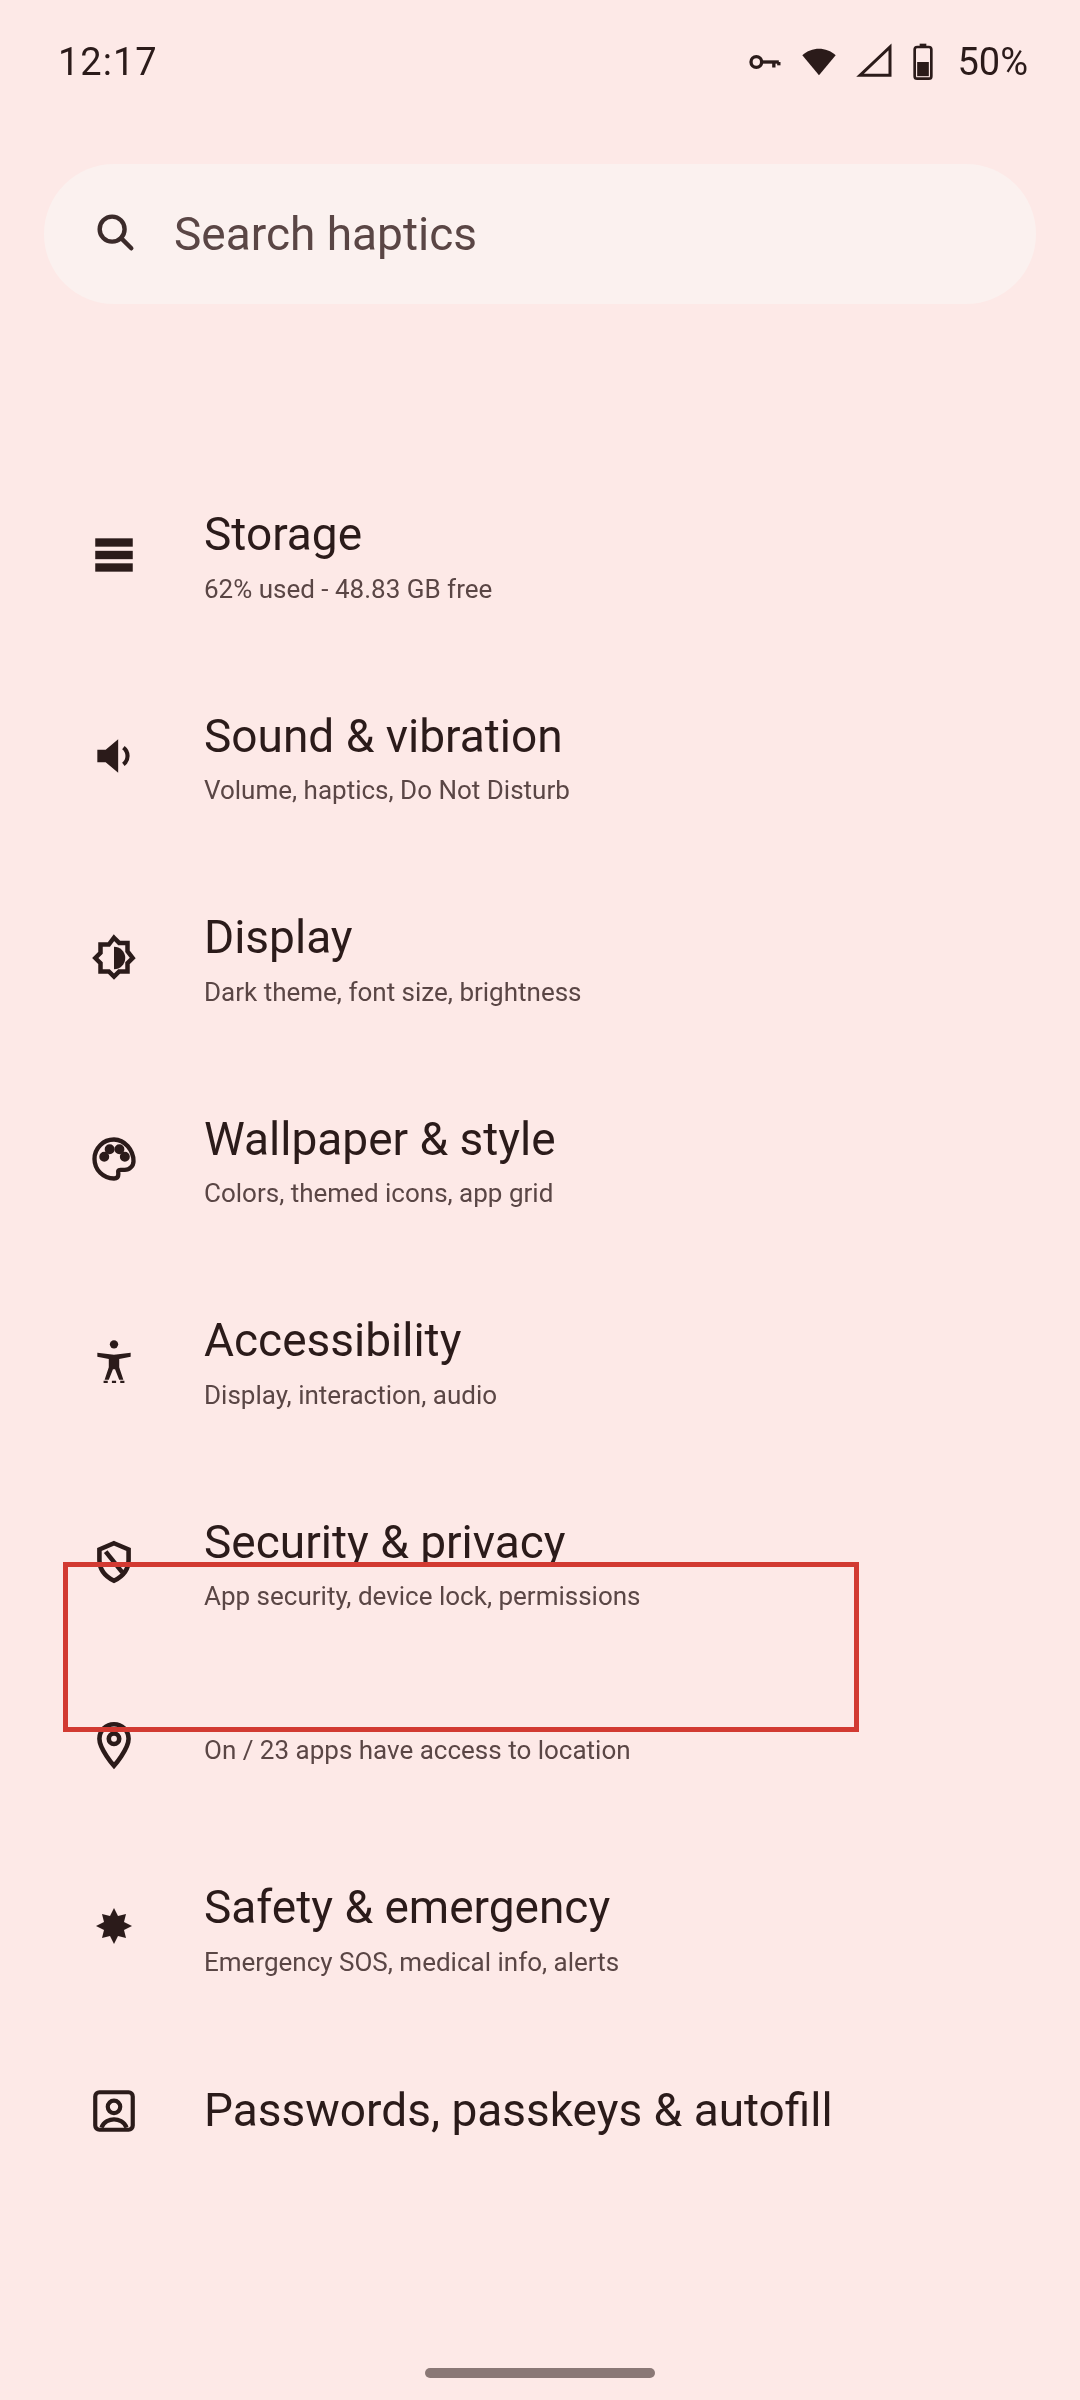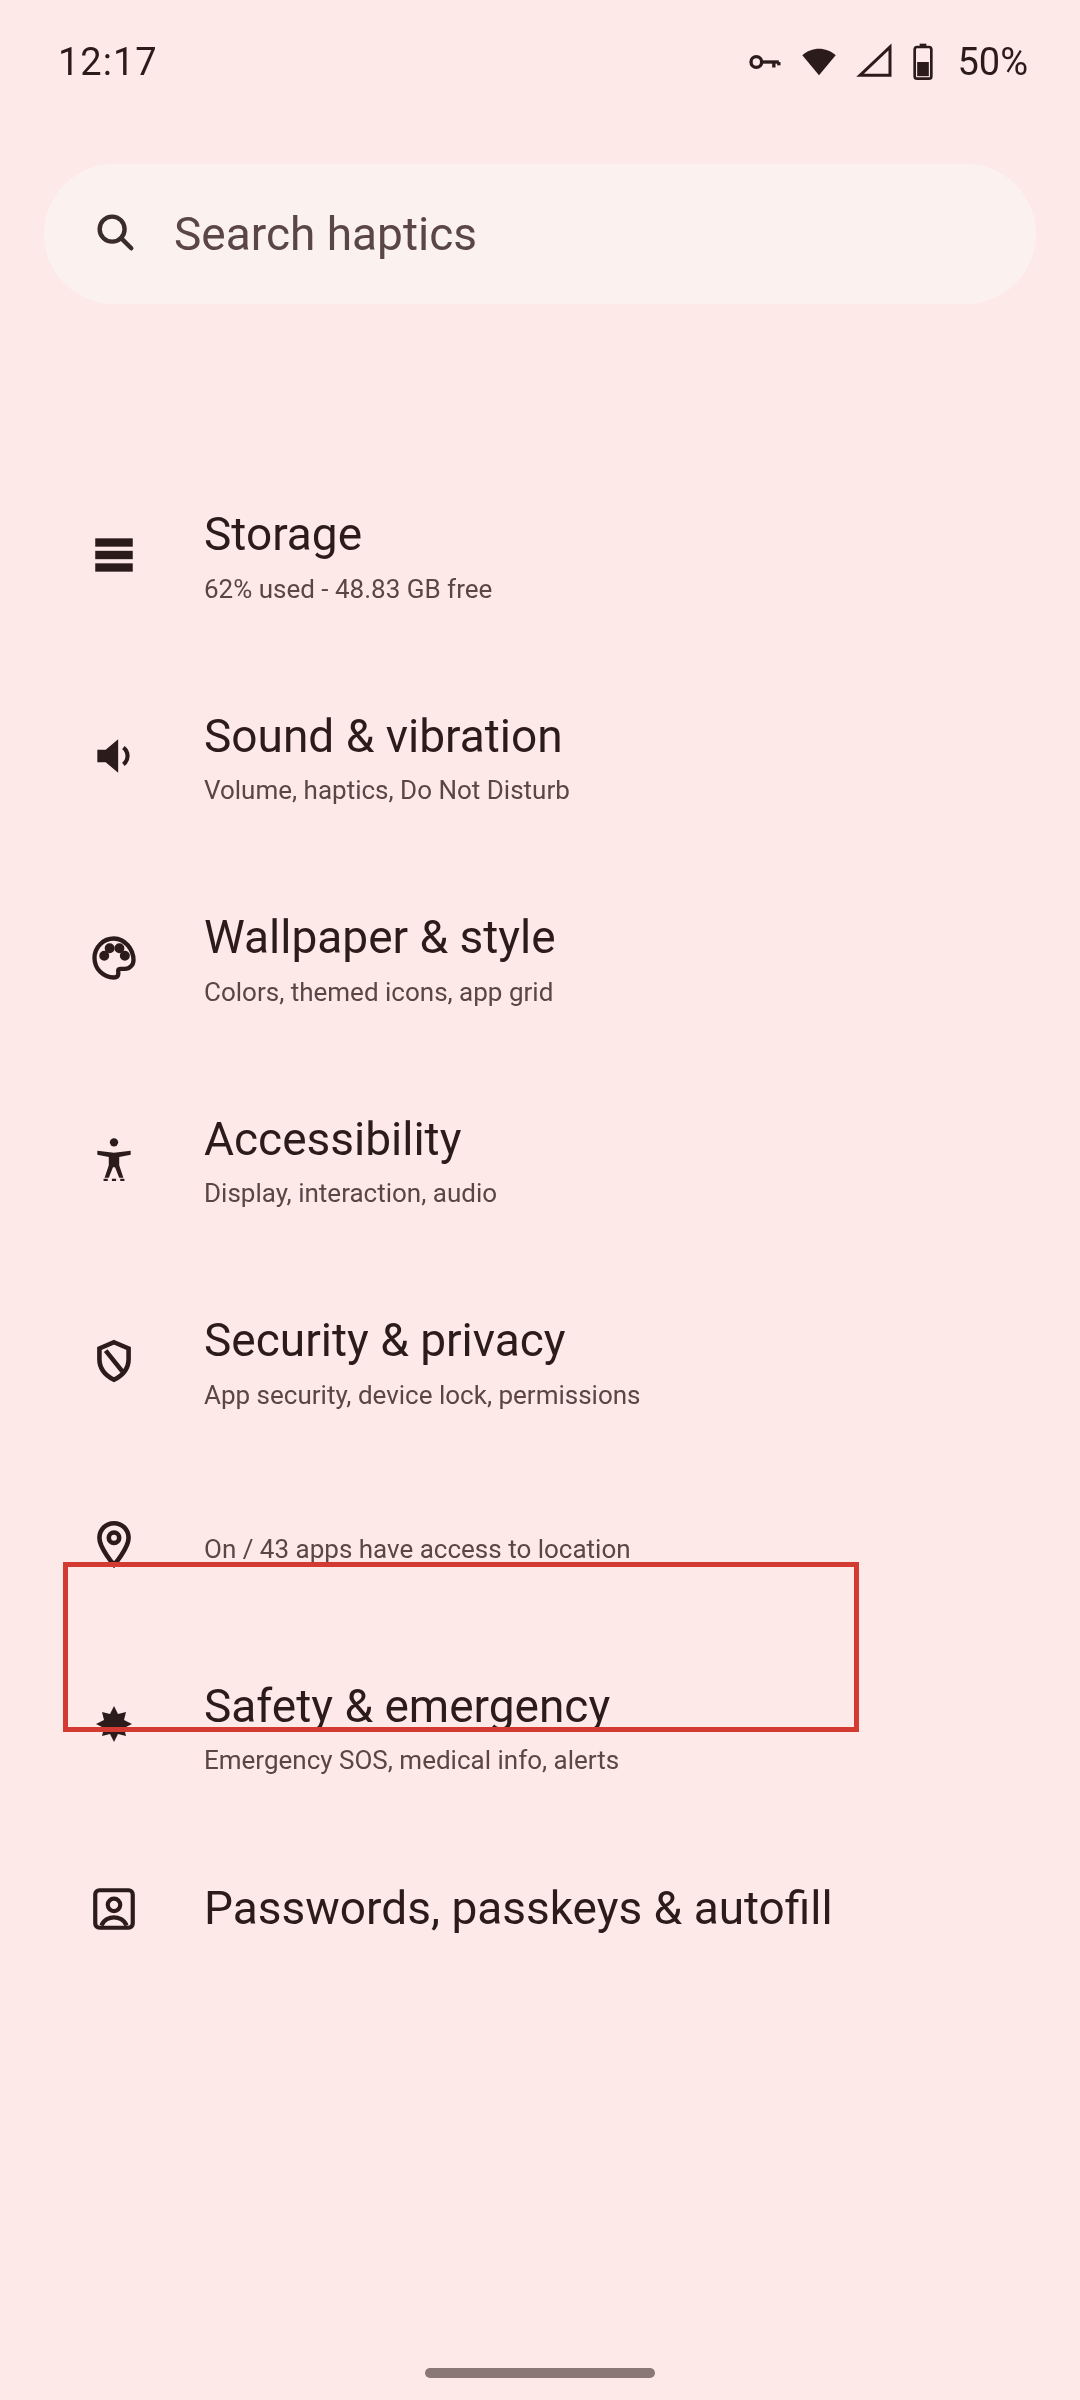--- a/index.html
+++ b/index.html
@@ -157,20 +157,32 @@
         <path d="M4 9v6h4l6 5V4l-6 5H4z"></path>
         <path d="M16.5 8a5 5 0 010 8" fill="none" stroke="currentColor" stroke-width="2"></path>
       </svg>
     </span>
     <div class="text-wrap">
       <div class="title">Sound &amp; vibration</div>
       <div class="subtitle">Volume, haptics, Do Not Disturb</div>
     </div>
   </div>
 
+  <div class="item">
+    <span class="icon-wrap">
+      <svg width="54" height="54" viewBox="0 0 24 24" fill="none" stroke="currentColor" stroke-width="2">
+        <path d="M12 3l2.3 2.3H18v3.7L20.3 12 18 14.3V18h-3.7L12 20.3 9.7 18H6v-3.7L3.7 12 6 9.7V6h3.7L12 3z"></path>
+        <path d="M12 7v10a5 5 0 000-10z" fill="currentColor" stroke="none"></path>
+      </svg>
+    </span>
+    <div class="text-wrap">
+      <div class="title">Display</div>
+      <div class="subtitle">Dark theme, font size, brightness</div>
+    </div>
+  </div>
 
   <div class="item">
     <span class="icon-wrap">
       <svg width="52" height="52" viewBox="0 0 24 24" fill="none" stroke="currentColor" stroke-width="2">
         <path d="M12 3a9 9 0 100 18c1.5 0 2-1 2-2s-.5-2 1-2h2a4 4 0 004-4c0-5-4-10-9-10z"></path>
         <circle cx="7.5" cy="11" r="1.3" fill="currentColor"></circle>
         <circle cx="10" cy="7.5" r="1.3" fill="currentColor"></circle>
         <circle cx="14.5" cy="7.5" r="1.3" fill="currentColor"></circle>
         <circle cx="17" cy="11" r="1.3" fill="currentColor"></circle>
       </svg>
@@ -209,21 +221,21 @@
   </div>
 
   <div class="item">
     <span class="icon-wrap">
       <svg width="50" height="50" viewBox="0 0 24 24" fill="none" stroke="currentColor" stroke-width="2.2">
         <path d="M12 2a7 7 0 017 7c0 5-7 13-7 13S5 14 5 9a7 7 0 017-7z"></path>
         <circle cx="12" cy="9" r="2.5"></circle>
       </svg>
     </span>
     <div class="text-wrap">
-      <div class="subtitle">On / 43 apps have access to location</div>
+      <div class="subtitle">On / 23 apps have access to location</div>
     </div>
   </div>
 
   <div class="item">
     <span class="icon-wrap">
       <svg width="48" height="48" viewBox="0 0 24 24" fill="currentColor">
         <path d="M12 2l2 4 4-1-1 4 4 2-4 2 1 4-4-1-2 4-2-4-4 1 1-4-4-2 4-2-1-4 4 1 2-4z"></path>
       </svg>
     </span>
     <div class="text-wrap">

